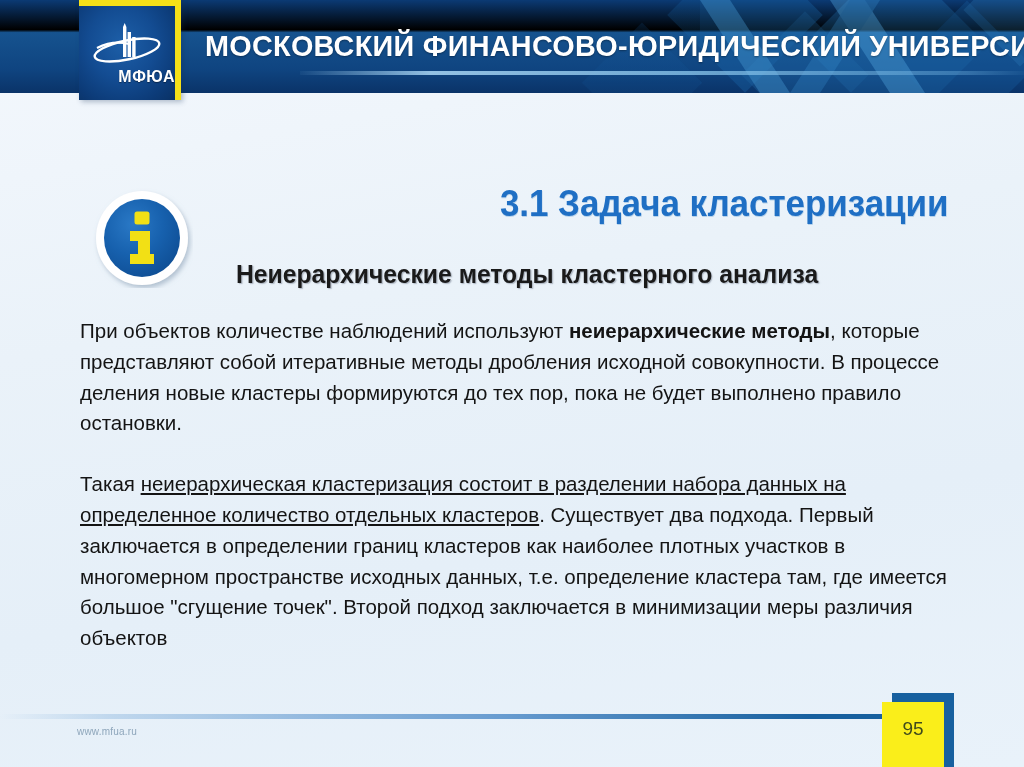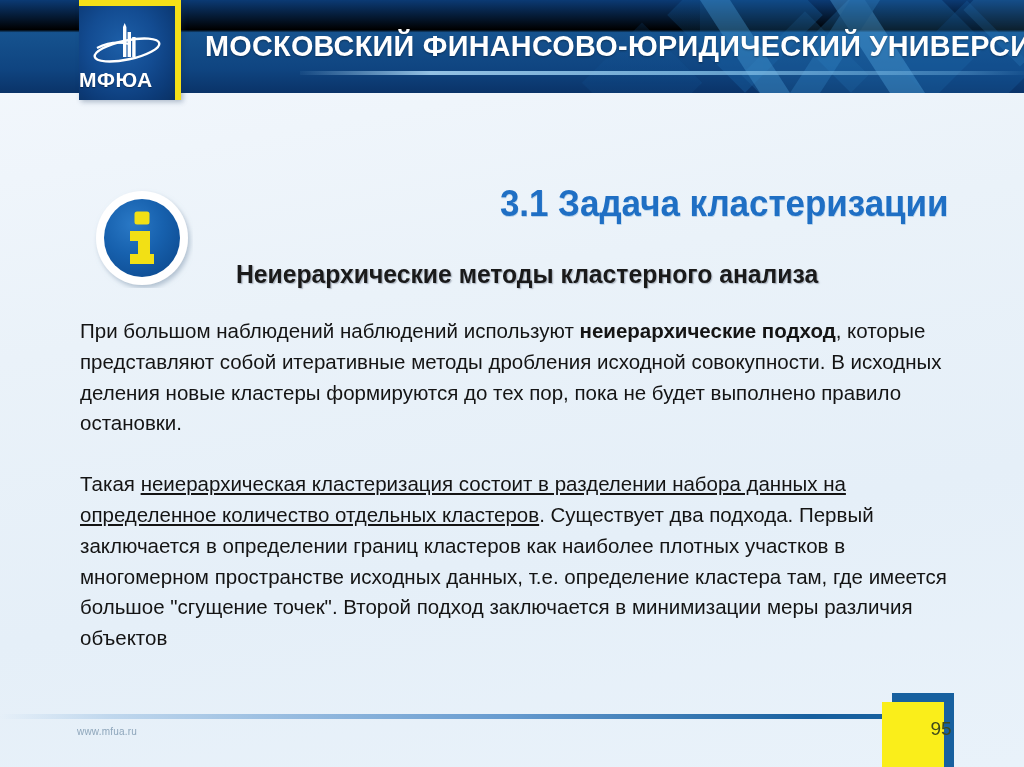--- a/index.html
+++ b/index.html
@@ -91,23 +91,23 @@
     left: 50%;
     top: 17px;
     transform: translateX(-50%);
     width: 80px;
     height: 48px;
   }
   .logo-word {
     position: absolute;
     left: 0; right: 0;
     top: 62px;
-    text-align: left;
+    text-align: right;
     color: #ffffff;
-    font-size: 21px;
+    font-size: 16px;
     font-weight: bold;
     letter-spacing: 0.5px;
     text-shadow: 0 1px 1px rgba(0,0,0,0.4);
   }
 
   
   .info-icon {
     position: absolute;
     left: 93px;
     top: 188px;
@@ -201,21 +201,20 @@
   }
   .page-num {
     position: absolute;
     left: 882px;
     top: 718px;
     width: 62px;
     text-align: center;
     z-index: 5;
     color: #3e4a1c;
     font-size: 19px;
-    padding-left: 28px;
   }
 </style>
 </head>
 <body>
 
 <div id="slide">
 
   <div class="header-bar">
     <div class="hdr-deco">
       <svg width="1024" height="93" viewBox="0 0 1024 93" xmlns="http://www.w3.org/2000/svg">
@@ -281,21 +280,21 @@
       <ellipse cx="49" cy="50" rx="38" ry="39" fill="url(#infograd)"></ellipse>
       <rect x="41.5" y="23.5" width="15" height="13" rx="2.5" fill="#f2e015"></rect>
       <path d="M 37 43 L 57 43 L 57 66 L 61 66 L 61 76 L 37 76 L 37 66 L 45 66 L 45 53 L 37 53 Z" fill="#f2e015"></path>
     </svg>
   </div>
 
   <div class="slide-title">3.1 Задача кластеризации</div>
   <div class="slide-subtitle">Неиерархические методы кластерного анализа</div>
 
   <div class="body-text">
-    <p><span>При большом наблюдений наблюдений используют </span><b>неиерархические подход</b><span>, которые представляют собой итеративные методы дробления исходной совокупности. В исходных деления новые кластеры формируются до тех пор, пока не будет выполнено правило остановки.</span></p>
+    <p><span>При объектов количестве наблюдений используют </span><b>неиерархические методы</b><span>, которые представляют собой итеративные методы дробления исходной совокупности. В процессе деления новые кластеры формируются до тех пор, пока не будет выполнено правило остановки.</span></p>
     <p><span>Такая </span><u>неиерархическая кластеризация состоит в разделении набора данных на определенное количество отдельных кластеров</u><span>. Существует два подхода. Первый заключается в определении границ кластеров как наиболее плотных участков в многомерном пространстве исходных данных, т.е. определение кластера там, где имеется большое "сгущение точек". Второй подход заключается в минимизации меры различия объектов</span></p>
   </div>
 
   <div class="footer-rule"></div>
   <div class="footer-url">www.mfua.ru</div>
   <div class="page-shadow"></div>
   <div class="page-box"></div>
   <div class="page-num">95</div>
 
 </div>

